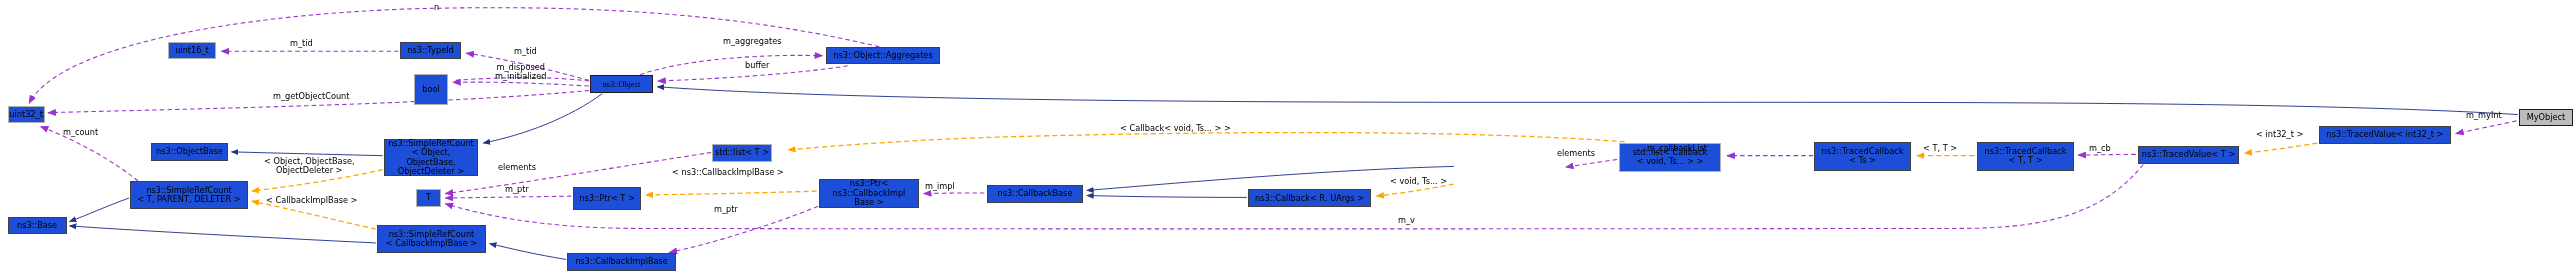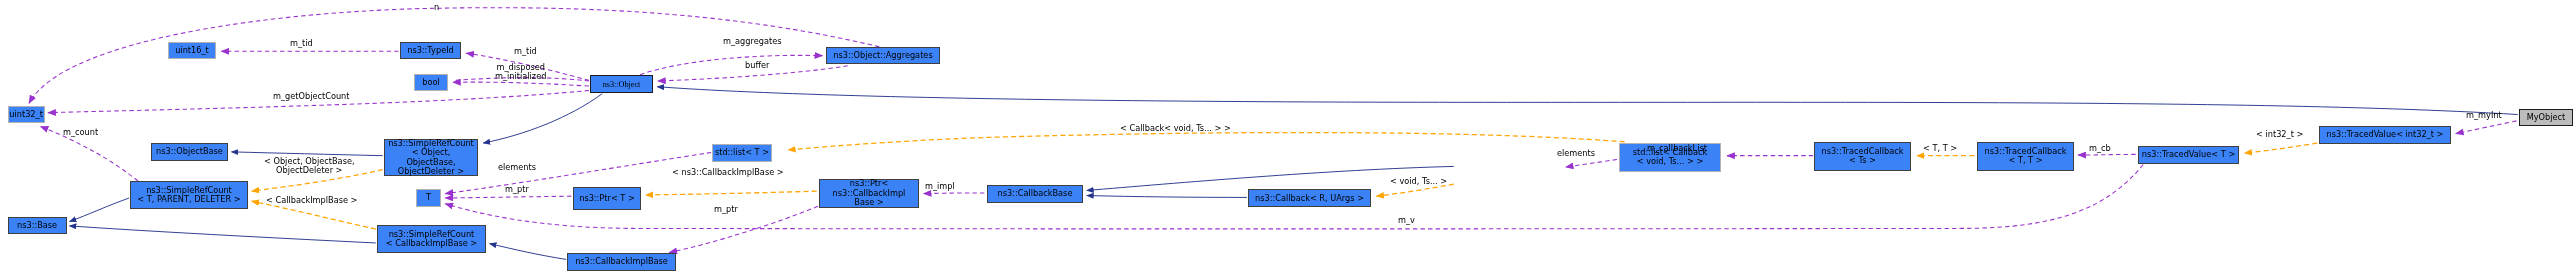--- a/index.html
+++ b/index.html
@@ -1,21 +1,21 @@
 <!DOCTYPE html>
 <html style="font-size:10px"><head>
 <meta charset="utf-8">
 <style>
   html,body{margin:0;padding:0;background:#ffffff;}
   body{width:2576px;height:274px;position:relative;overflow:hidden;
        font-family:"DejaVu Sans","Liberation Sans",sans-serif;}
   #canvas{position:absolute;left:0;top:0;width:2576px;height:274px;}
   svg.edges{position:absolute;left:0;top:0;z-index:1;}
   .node{position:absolute;z-index:2;display:flex;align-items:center;justify-content:center;
-        text-align:center;font-size:8.2px;line-height:9.2px;color:#000;background:#3b82f6;
+        text-align:center;font-size:8.2px;line-height:9.2px;color:#000;background:#1d4ed8;
         white-space:pre-line;padding:0 1.9px;box-sizing:border-box;}
   .node.prim{border:0.6px solid #b2b2b2;}
   .node.cls{border:0.9px solid #3f3f3f;}
   .node.bold{border:1.3px solid #1c1c1c;font-family:Liberation Serif, serif;}
   .node.main{border:1.3px solid #1c1c1c;background:#bcbcbc;}
   .elabel{position:absolute;z-index:3;font-size:8.2px;line-height:8.9px;color:#000;
           white-space:pre-line;text-align:center;}
 </style>
 </head>
 <body>
@@ -73,21 +73,21 @@
       <path d="M1291,302 C1200,305 1102,307 1021,308" marker-end="url(#morange)"></path>
       <path d="M2568,224 C2300,204 1900,208 1600,216 C1452,220 1322,230 1246,237" marker-end="url(#morange)"></path>
       <path d="M2298,291 C2260,298 2218,305 2176,310" marker-end="url(#morange)"></path>
       <path d="M3121,246 C3090,246 3060,246 3030,246" marker-end="url(#morange)"></path>
       <path d="M3663,226 C3625,232 3588,238 3548,242" marker-end="url(#morange)"></path>
     </g>
   </svg>
 
   <div class="node prim" style="left:168px;top:42px;width:48px;height:17px">uint16_t</div>
   <div class="node cls" style="left:400px;top:42px;width:61px;height:17px">ns3::TypeId</div>
-  <div class="node prim" style="left:414px;top:74px;width:34px;height:17px">bool</div>
+  <div class="node prim" style="left:414px;top:74px;width:34px;height:31px">bool</div>
   <div class="node bold" style="left:590px;top:75px;width:63px;height:18.3px">ns3::Object</div>
   <div class="node cls" style="left:826px;top:47px;width:114px;height:17px">ns3::Object::Aggregates</div>
   <div class="node prim" style="left:7.6px;top:106px;width:37px;height:17px">uint32_t</div>
   <div class="node cls" style="left:151px;top:143px;width:77px;height:17.7px">ns3::ObjectBase</div>
   <div class="node cls" style="left:130px;top:181px;width:118px;height:28px">ns3::SimpleRefCount
 &lt; T, PARENT, DELETER &gt;</div>
   <div class="node cls" style="left:7.6px;top:217px;width:59px;height:17px">ns3::Base</div>
   <div class="node cls" style="left:384px;top:139px;width:94px;height:37px">ns3::SimpleRefCount
 &lt; Object, ObjectBase,
 ObjectDeleter &gt;</div>

